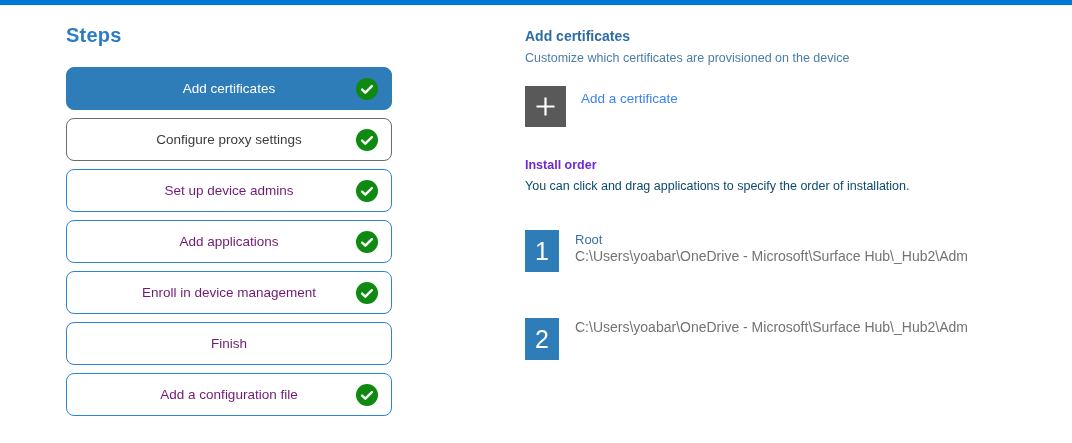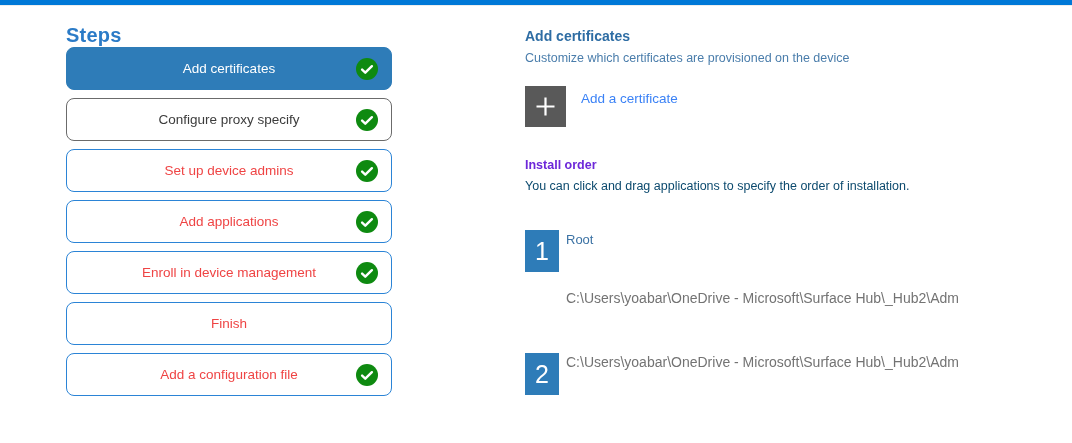--- a/index.html
+++ b/index.html
@@ -5,26 +5,26 @@
   * { margin: 0; padding: 0; box-sizing: border-box; }
   html, body { width: 1072px; height: 443px; background: #ffffff; overflow: hidden; }
   body { font-family: "Liberation Sans", sans-serif; position: relative; }
 
   
   .topbar { position: absolute; top: 0; left: 0; width: 1072px; height: 5px; background: #0078d7; }
   .topbar-shadow { position: absolute; top: 5px; left: 0; width: 1072px; height: 1px; background: #ededed; }
 
   
   .sidebar { position: absolute; left: 66px; top: 24px; width: 330px; }
-  .steps-title { font-size: 20px; font-weight: bold; color: #2b7bc7; margin-bottom: 0; letter-spacing: 0.2px; }
+  .steps-title { font-size: 20px; font-weight: bold; color: #2b7bc7; margin-bottom: 20px; letter-spacing: 0.2px; }
   .step {
     position: relative; display: flex; align-items: center; justify-content: center;
     width: 326px; height: 43px; margin-bottom: 8px;
     border-radius: 8px; background: #ffffff; border: 1px solid #2b84d6;
-    font-family: "Liberation Sans", sans-serif; font-size: 13.5px; color: #ef4444;
+    font-family: "Liberation Sans", sans-serif; font-size: 13.5px; color: #701a75;
     cursor: pointer; outline: none;
   }
   .step .step-label { padding: 0 34px; }
   .step.active { background: #2e7cb8; border-color: #2e7cb8; color: #ffffff; }
   .step.hovered { border-color: #6b6b6b; color: #3c3c3c; }
   .check {
     position: absolute; right: 13px; top: 50%; transform: translateY(-50%);
     width: 22px; height: 22px; display: block;
   }
   .check svg { display: block; }
@@ -45,21 +45,21 @@
   .install-sub { font-size: 12.5px; color: #0c4a6e; margin-top: 7px; }
 
   .cert-item { display: flex; align-items: flex-start; cursor: grab; }
   .cert-item.first { margin-top: 37px; }
   .cert-item.second { margin-top: 46px; }
   .order-box {
     width: 34px; height: 42px; background: #2e7cb8; color: #ffffff;
     font-size: 25px; display: flex; align-items: center; justify-content: center;
     flex: 0 0 34px;
   }
-  .cert-text { margin-left: 7px; display: flex; flex-direction: column; padding-top: 1px; gap: 42px; }
+  .cert-text { margin-left: 16px; display: flex; flex-direction: column; padding-top: 1px; }
   .cert-name { font-size: 13px; color: #3b72a4; line-height: 17px; }
   .cert-path { font-size: 14px; color: #737373; line-height: 17px; white-space: nowrap; }
 </style>
 </head>
 <body>
 
 <div class="topbar"></div>
 <div class="topbar-shadow"></div>
 
 <div class="sidebar">
@@ -69,21 +69,21 @@
     <span class="step-label">Add certificates</span>
     <span class="check">
       <svg width="22" height="22" viewBox="0 0 22 22">
           <circle cx="11" cy="11" r="11" fill="#0e8a10"></circle>
           <path d="M6.1 11.6l3.2 3.1 6.6-6.5" stroke="#ffffff" stroke-width="2.4" fill="none" stroke-linecap="round" stroke-linejoin="round"></path>
         </svg>
     </span>
   </div>
 
   <div class="step hovered">
-    <span class="step-label">Configure proxy specify</span>
+    <span class="step-label">Configure proxy settings</span>
     <span class="check">
       <svg width="22" height="22" viewBox="0 0 22 22">
           <circle cx="11" cy="11" r="11" fill="#0e8a10"></circle>
           <path d="M6.1 11.6l3.2 3.1 6.6-6.5" stroke="#ffffff" stroke-width="2.4" fill="none" stroke-linecap="round" stroke-linejoin="round"></path>
         </svg>
     </span>
   </div>
 
   <div class="step">
     <span class="step-label">Set up device admins</span>

